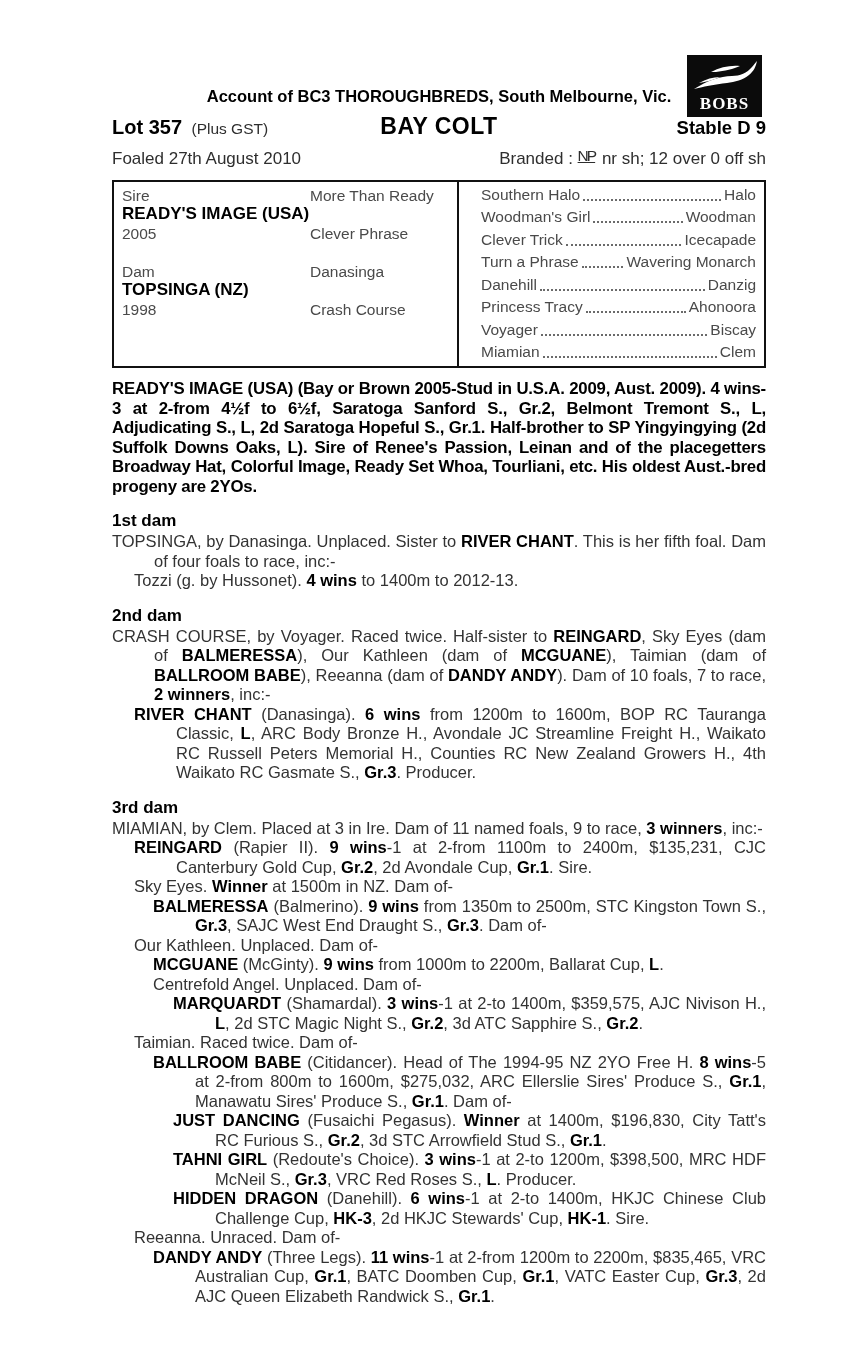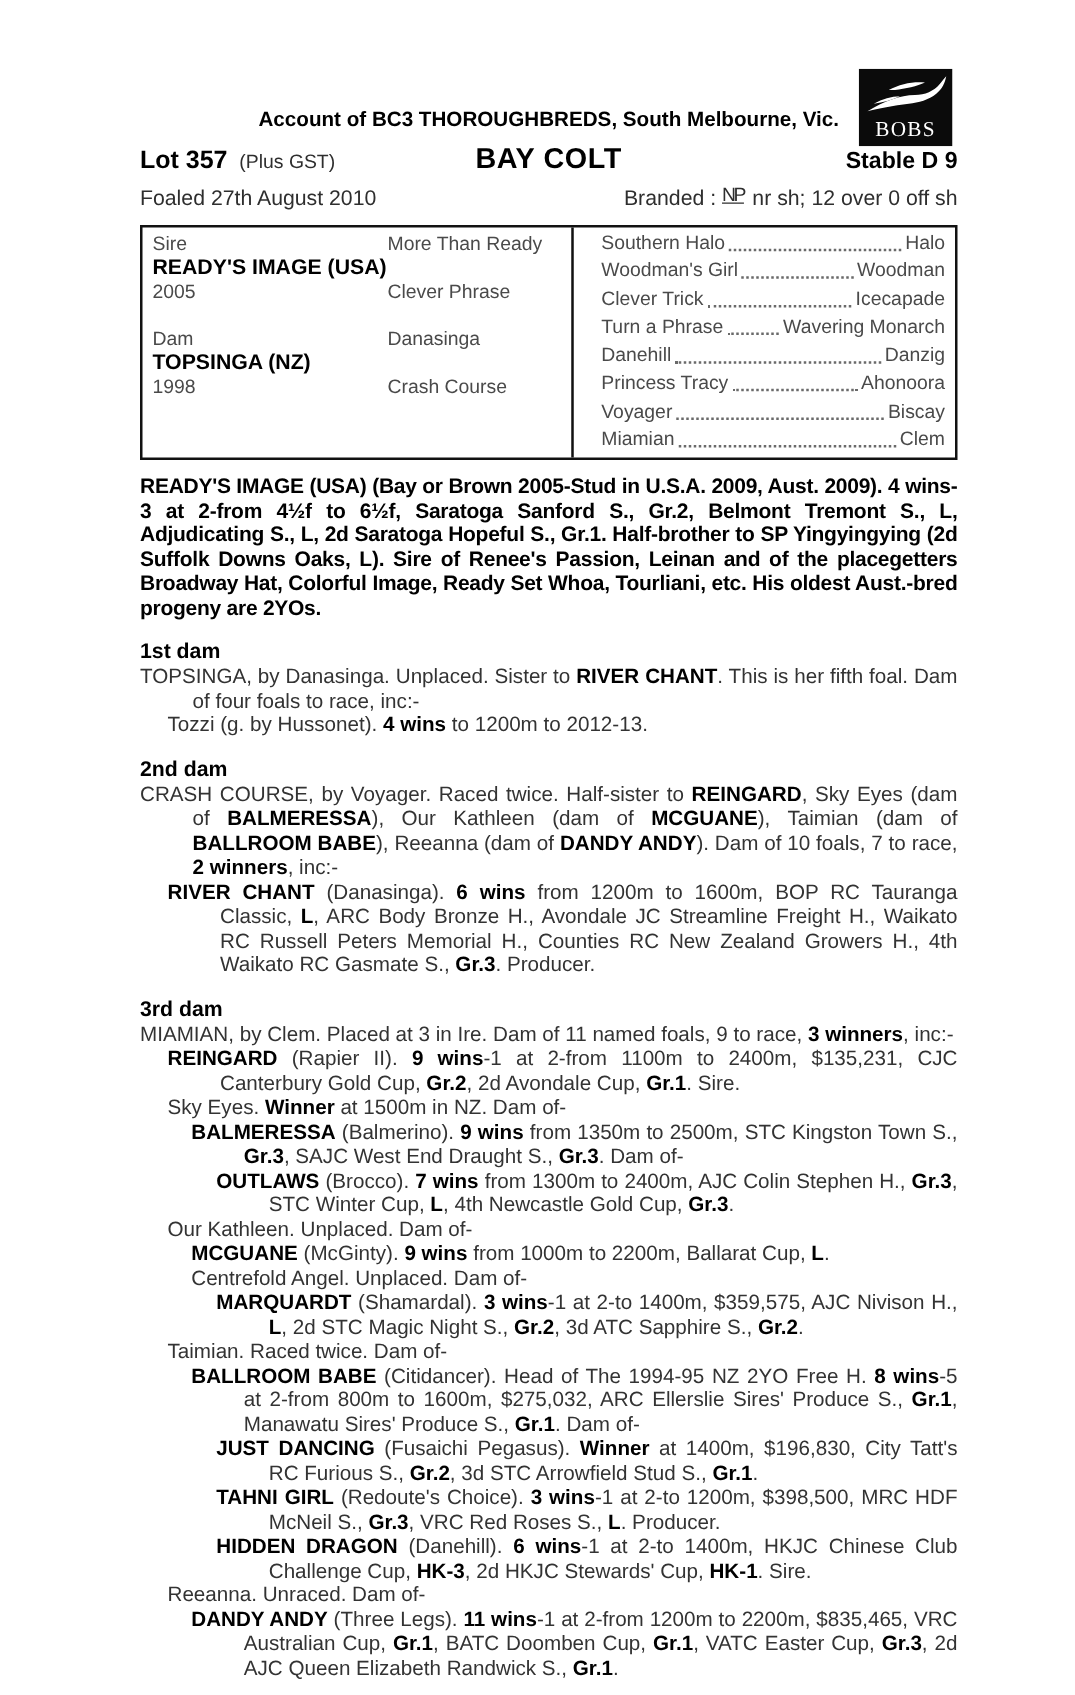--- a/index.html
+++ b/index.html
@@ -12,21 +12,21 @@
   .lot-row{display:grid;grid-template-columns:1fr auto 1fr;align-items:baseline;margin-top:7px;}
   .lot-left{white-space:nowrap;}
   .lot-num{font-weight:700;font-size:20px;color:#000;}
   .gst{font-size:15.5px;color:#2e2e2e;margin-left:5px;}
   .horse-title{font-weight:700;font-size:23px;letter-spacing:.5px;color:#000;text-align:center;}
   .stable{font-weight:700;font-size:18.5px;color:#000;text-align:right;}
   .foaled-row{display:flex;justify-content:space-between;margin-top:9px;font-size:17px;color:#2e2e2e;}
   .brand{font-weight:400;text-decoration:underline;letter-spacing:-2px;position:relative;top:-3px;font-size:15.5px;padding-right:2px;}
 
   
-  .bobs{position:absolute;left:687px;top:55px;width:74px;height:62px;}
+  .bobs{position:absolute;left:687px;top:55px;width:74px;height:62px;font-weight:bold;}
 
   
   .ped-table{display:flex;border:2px solid #111;margin-top:11px;height:188px;box-sizing:border-box;font-size:15.5px;color:#4a4a4a;}
   .ped-left{width:343px;box-sizing:border-box;padding:4px 0;}
   .ped-group{position:relative;height:76px;}
   .ped-role{position:absolute;left:8px;top:0;line-height:19px;}
   .ped-name{position:absolute;left:8px;top:18px;line-height:19px;font-weight:700;font-size:17px;color:#000;white-space:nowrap;}
   .ped-year{position:absolute;left:8px;top:38px;line-height:19px;}
   .ped-p1{position:absolute;left:196px;top:0;line-height:19px;white-space:nowrap;}
   .ped-p2{position:absolute;left:196px;top:38px;line-height:19px;white-space:nowrap;}
@@ -139,32 +139,31 @@
             <span class="anc-leader"></span>
             <span>Clem</span>
           </div>
       </div>
     </div>
 
     <div class="summary">READY'S IMAGE (USA) (Bay or Brown 2005-Stud in U.S.A. 2009, Aust. 2009). 4 wins-3 at 2-from 4½f to 6½f, Saratoga Sanford S., Gr.2, Belmont Tremont S., L, Adjudicating S., L, 2d Saratoga Hopeful S., Gr.1. Half-brother to SP Yingyingying (2d Suffolk Downs Oaks, L). Sire of Renee's Passion, Leinan and of the placegetters Broadway Hat, Colorful Image, Ready Set Whoa, Tourliani, etc. His oldest Aust.-bred progeny are 2YOs.</div>
 
     <h3 class="damhead">1st dam</h3>
     <p class="hang"><span>TOPSINGA, by Danasinga. Unplaced. Sister to </span><span class="b">RIVER CHANT</span><span>. This is her fifth foal. Dam of four foals to race, inc:-</span></p>
-    <p class="hang lvl1"><span>Tozzi (g. by Hussonet). </span><span class="b">4 wins</span><span> to 1200m to 2012-13.</span></p>
+    <p class="hang lvl1"><span>Tozzi (g. by Hussonet). </span><span class="b">4 wins</span><span> to 1400m to 2012-13.</span></p>
 
     <h3 class="damhead">2nd dam</h3>
     <p class="hang"><span>CRASH COURSE, by Voyager. Raced twice. Half-sister to </span><span class="b">REINGARD</span><span>, Sky Eyes (dam of </span><span class="b">BALMERESSA</span><span>), Our Kathleen (dam of </span><span class="b">MCGUANE</span><span>), Taimian (dam of </span><span class="b">BALLROOM BABE</span><span>), Reeanna (dam of </span><span class="b">DANDY ANDY</span><span>). Dam of 10 foals, 7 to race, </span><span class="b">2 winners</span><span>, inc:-</span></p>
     <p class="hang lvl1"><span class="b">RIVER CHANT</span><span> (Danasinga). </span><span class="b">6 wins</span><span> from 1200m to 1600m, BOP RC Tauranga Classic, </span><span class="b">L</span><span>, ARC Body Bronze H., Avondale JC Streamline Freight H., Waikato RC Russell Peters Memorial H., Counties RC New Zealand Growers H., 4th Waikato RC Gasmate S., </span><span class="b">Gr.3</span><span>. Producer.</span></p>
 
     <h3 class="damhead">3rd dam</h3>
     <p class="hang"><span>MIAMIAN, by Clem. Placed at 3 in Ire. Dam of 11 named foals, 9 to race, </span><span class="b">3 winners</span><span>, inc:-</span></p>
     <p class="hang lvl1"><span class="b">REINGARD</span><span> (Rapier II). </span><span class="b">9 wins</span><span>-1 at 2-from 1100m to 2400m, $135,231, CJC Canterbury Gold Cup, </span><span class="b">Gr.2</span><span>, 2d Avondale Cup, </span><span class="b">Gr.1</span><span>. Sire.</span></p>
     <p class="hang lvl1"><span>Sky Eyes. </span><span class="b">Winner</span><span> at 1500m in NZ. Dam of-</span></p>
     <p class="hang lvl2"><span class="b">BALMERESSA</span><span> (Balmerino). </span><span class="b">9 wins</span><span> from 1350m to 2500m, STC Kingston Town S., </span><span class="b">Gr.3</span><span>, SAJC West End Draught S., </span><span class="b">Gr.3</span><span>. Dam of-</span></p>
-    <p class="hang lvl3"><span class="b">OUTLAWS</span><span> (Brocco). </span><span class="b">7 wins</span><span> from 1300m to 2400m, AJC Colin Stephen H., </span><span class="b">Gr.3</span><span>, STC Winter Cup, </span><span class="b">L</span><span>, 4th Newcastle Gold Cup, </span><span class="b">Gr.3</span><span>.</span></p>
     <p class="hang lvl1"><span>Our Kathleen. Unplaced. Dam of-</span></p>
     <p class="hang lvl2"><span class="b">MCGUANE</span><span> (McGinty). </span><span class="b">9 wins</span><span> from 1000m to 2200m, Ballarat Cup, </span><span class="b">L</span><span>.</span></p>
     <p class="hang lvl2"><span>Centrefold Angel. Unplaced. Dam of-</span></p>
     <p class="hang lvl3"><span class="b">MARQUARDT</span><span> (Shamardal). </span><span class="b">3 wins</span><span>-1 at 2-to 1400m, $359,575, AJC Nivison H., </span><span class="b">L</span><span>, 2d STC Magic Night S., </span><span class="b">Gr.2</span><span>, 3d ATC Sapphire S., </span><span class="b">Gr.2</span><span>.</span></p>
     <p class="hang lvl1"><span>Taimian. Raced twice. Dam of-</span></p>
     <p class="hang lvl2"><span class="b">BALLROOM BABE</span><span> (Citidancer). Head of The 1994-95 NZ 2YO Free H. </span><span class="b">8 wins</span><span>-5 at 2-from 800m to 1600m, $275,032, ARC Ellerslie Sires' Produce S., </span><span class="b">Gr.1</span><span>, Manawatu Sires' Produce S., </span><span class="b">Gr.1</span><span>. Dam of-</span></p>
     <p class="hang lvl3"><span class="b">JUST DANCING</span><span> (Fusaichi Pegasus). </span><span class="b">Winner</span><span> at 1400m, $196,830, City Tatt's RC Furious S., </span><span class="b">Gr.2</span><span>, 3d STC Arrowfield Stud S., </span><span class="b">Gr.1</span><span>.</span></p>
     <p class="hang lvl3"><span class="b">TAHNI GIRL</span><span> (Redoute's Choice). </span><span class="b">3 wins</span><span>-1 at 2-to 1200m, $398,500, MRC HDF McNeil S., </span><span class="b">Gr.3</span><span>, VRC Red Roses S., </span><span class="b">L</span><span>. Producer.</span></p>
     <p class="hang lvl3"><span class="b">HIDDEN DRAGON</span><span> (Danehill). </span><span class="b">6 wins</span><span>-1 at 2-to 1400m, HKJC Chinese Club Challenge Cup, </span><span class="b">HK-3</span><span>, 2d HKJC Stewards' Cup, </span><span class="b">HK-1</span><span>. Sire.</span></p>
     <p class="hang lvl1"><span>Reeanna. Unraced. Dam of-</span></p>

